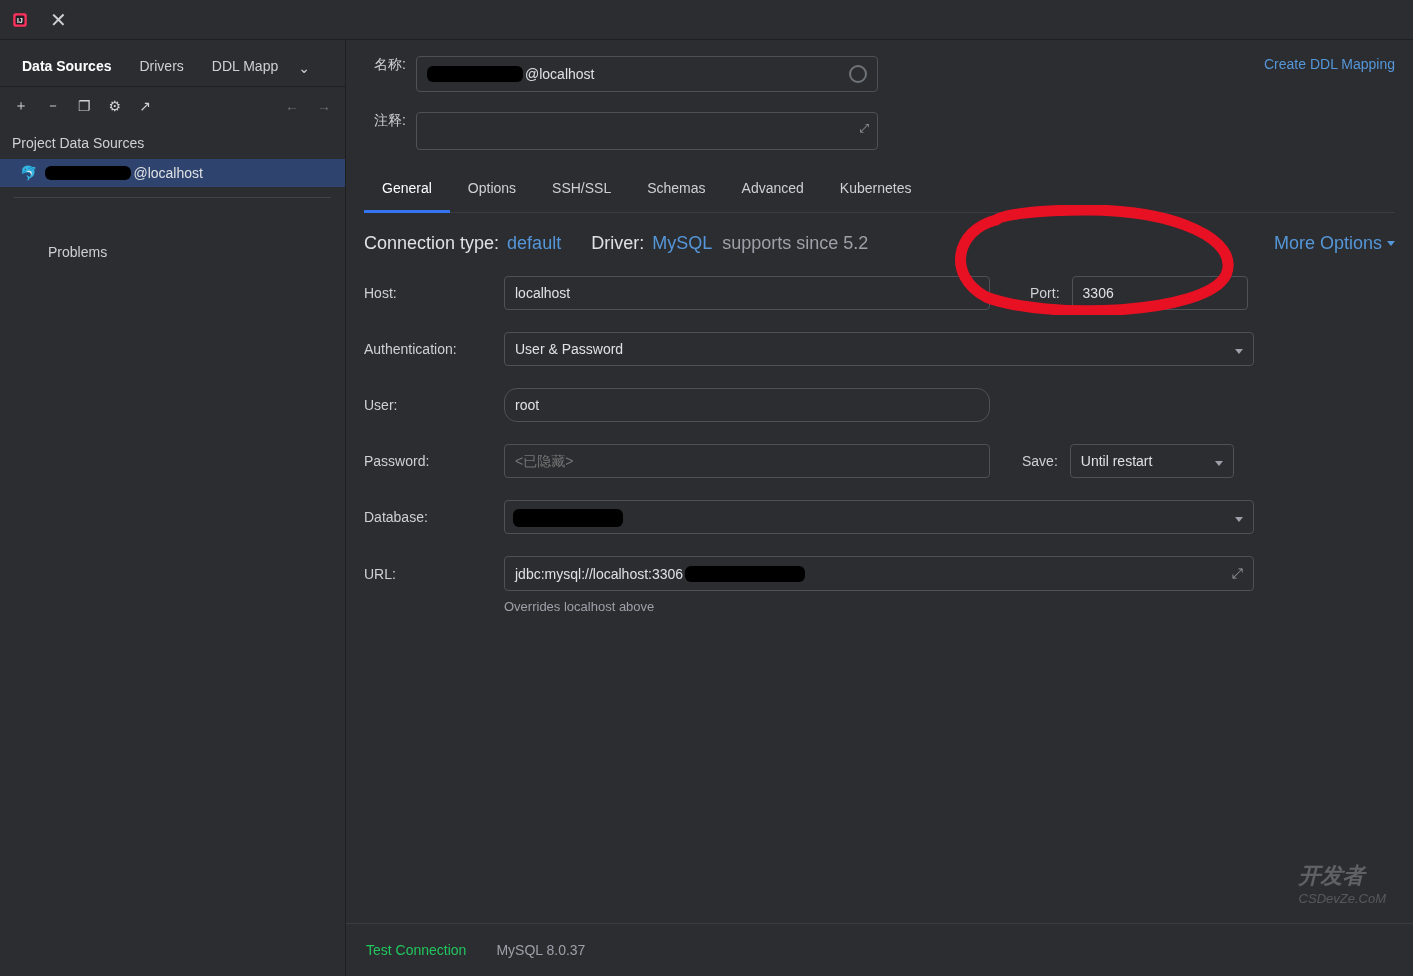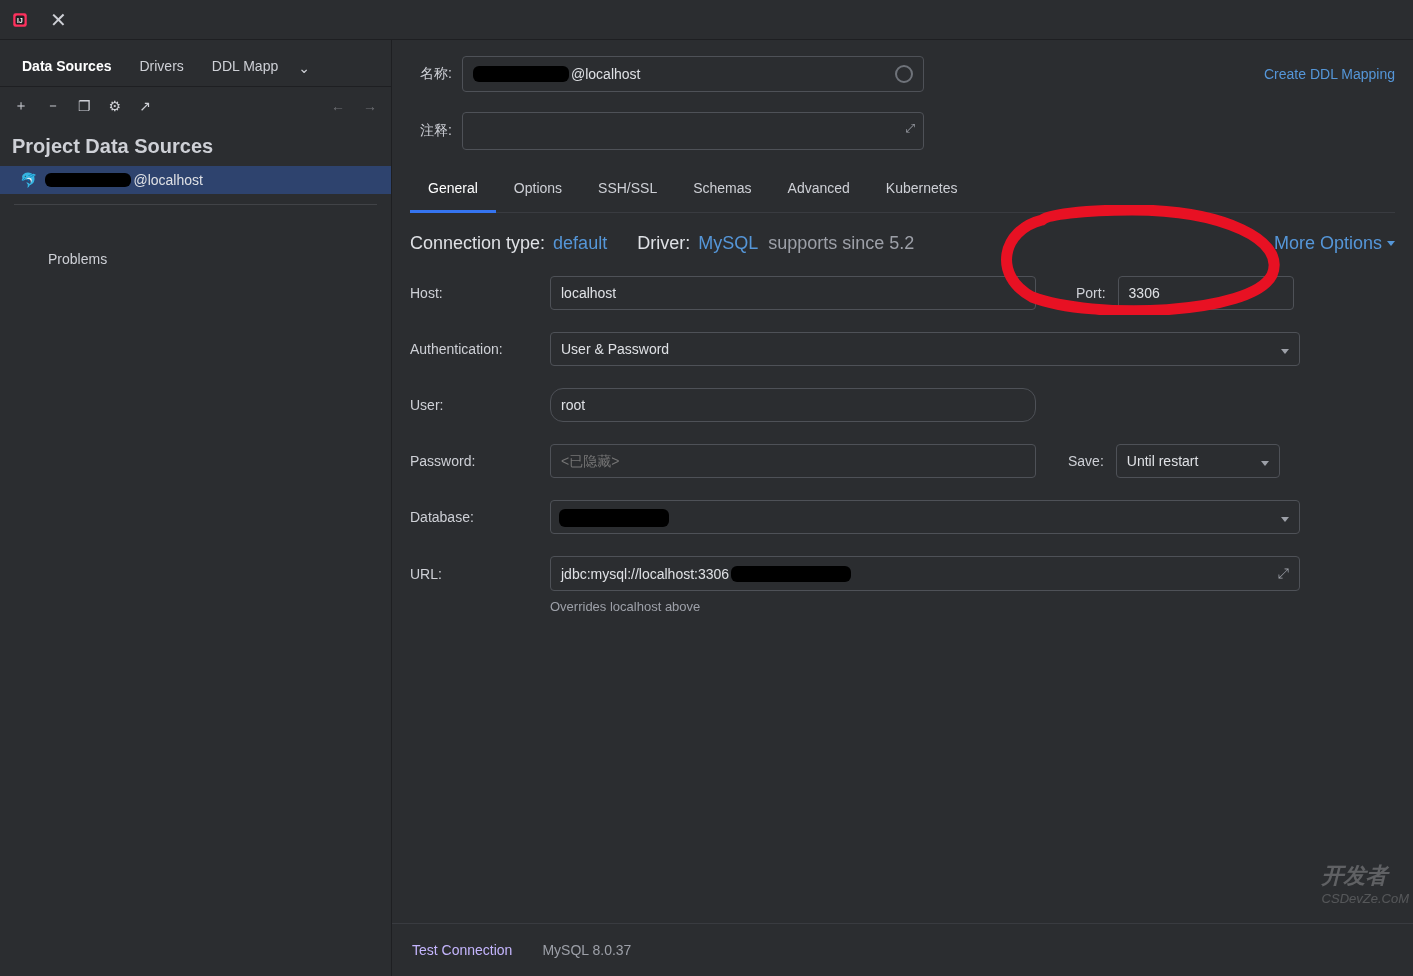--- a/index.html
+++ b/index.html
@@ -2,38 +2,38 @@
 <html><head>
 <meta charset="utf-8">
 <style>
 * { margin:0; padding:0; box-sizing:border-box; }
 body { font-family:-apple-system,"Segoe UI",Arial,sans-serif; background:#2b2d30; color:#dfe1e5; width:1413px; height:976px; overflow:hidden; font-size:14px; }
 .titlebar { display:flex; align-items:center; height:40px; padding:0 10px; border-bottom:1px solid #1e1f22; }
 .titlebar .appicon { width:20px; height:20px; margin-right:12px; display:flex; align-items:center; justify-content:center; }
 .titlebar .title { flex:1; color:#ced0d6; font-size:14px; }
 .titlebar .close { font-size:20px; color:#ced0d6; padding:4px 8px; cursor:pointer; }
 .content { display:flex; height:calc(100% - 40px); }
-.sidebar { width:392px; border-right:1px solid #1e1f22; display:flex; flex-direction:column; }
+.sidebar { width:346px; border-right:1px solid #1e1f22; display:flex; flex-direction:column; }
 .tabs-top { display:flex; align-items:center; padding:10px 8px 0 8px; border-bottom:1px solid #1e1f22; }
 .tabs-top .tab { padding:8px 14px 12px 14px; color:#ced0d6; cursor:pointer; }
 .tabs-top .tab.active { font-weight:600; color:#fff; }
 .tabs-top .chev { margin-left:6px; color:#ced0d6; cursor:pointer; }
 .toolbar { display:flex; align-items:center; padding:10px 14px; gap:18px; color:#ced0d6; }
 .toolbar .spacer { flex:1; }
 .toolbar span { cursor:pointer; }
-.section-label { padding:10px 12px 8px 12px; color:#ced0d6; font-weight:700; font-size:20px; }
+.section-label { padding:10px 12px 8px 12px; color:#ced0d6; font-weight:400; font-size:14px; }
 .tree-item { display:flex; align-items:center; padding:6px 14px 6px 20px; cursor:pointer; font-size:14px; }
 .tree-item.active { background:#2e436e; }
 .tree-item .dbicon { color:#4a88c7; margin-right:8px; font-size:14px; }
 .tree-item.problems { padding-left:48px; color:#ced0d6; margin-top:30px; }
 .divider { height:1px; background:#414347; margin:10px 14px; }
 .redact { background:#000; border-radius:6px; display:inline-block; }
 .main { flex:1; display:flex; flex-direction:column; position:relative; }
 .main-inner { padding:16px 18px 0 18px; flex:1; overflow:auto; }
-.row { display:flex; align-items:center; margin-bottom:20px; }
+.row { display:flex; margin-bottom:20px; }
 .row .lbl-w { width:52px; text-align:right; padding-right:10px; color:#ced0d6; }
 .input { background:#2b2d30; border:1px solid #4e5157; border-radius:4px; padding:8px 10px; color:#dfe1e5; font-size:14px; }
 .input-name { width:462px; display:flex; align-items:center; }
 .circle { width:18px; height:18px; border:2px solid #6f737a; border-radius:50%; margin-left:auto; }
 .link { color:#5596d8; cursor:pointer; }
 .comment-row .input { width:462px; height:38px; position:relative; }
 .expand-icon { position:absolute; right:8px; top:8px; color:#9da0a8; font-size:12px; cursor:pointer; }
 .detail-tabs { display:flex; gap:0; border-bottom:1px solid #393b40; margin-bottom:20px; margin-top:8px; }
 .detail-tabs .dtab { padding:10px 18px 14px 18px; color:#ced0d6; cursor:pointer;text-align:center; }
 .detail-tabs .dtab.active { color:#fff; border-bottom:3px solid #3574f0; margin-bottom:-1px; }
@@ -52,23 +52,23 @@
 .chev-down::after { content:""; display:inline-block; border-left:4px solid transparent; border-right:4px solid transparent; border-top:5px solid #9da0a8; }
 .user-input { width:486px;border-radius:13px; }
 .pw-input { width:486px; color:#888; }
 .save-lbl { margin-left:32px; margin-right:12px; color:#ced0d6; }
 .save-select { width:164px; display:flex; align-items:center; }
 .db-select { width:750px; display:flex; align-items:center; }
 .url-input { width:750px; display:flex; align-items:center; position:relative; }
 .url-expand { margin-left:auto; color:#9da0a8; cursor:pointer; }
 .override { color:#9da0a8; font-size:13px; margin-left:140px; margin-bottom:20px; margin-top:-14px; }
 .footer { border-top:1px solid #393b40; padding:18px 20px; display:flex; align-items:center; }
-.footer .test { color:#c4b5fd; cursor:pointer; }
+.footer .test { color:#22c55e; cursor:pointer; }
 .footer .ver { margin-left:30px; color:#9da0a8; }
-.watermark { position:absolute; right:4px; bottom:70px; font-size:22px; font-weight:700; color:rgba(255,255,255,.25); pointer-events:none; font-style:italic; }
+.watermark { position:absolute; right:27px; bottom:70px; font-size:22px; font-weight:700; color:rgba(255,255,255,.25); pointer-events:none; font-style:italic; }
 .watermark .sub { font-size:13px; font-weight:400; display:block; color:rgba(255,255,255,.2); }
 .circle-annot { position:absolute; left:600px; top:165px; width:290px; height:110px; pointer-events:none; }
 svg.icon { width:18px; height:18px; }
 </style>
 </head>
 <body>
 
 <div class="titlebar">
   <span class="appicon">
     <svg class="icon" viewBox="0 0 24 24">

